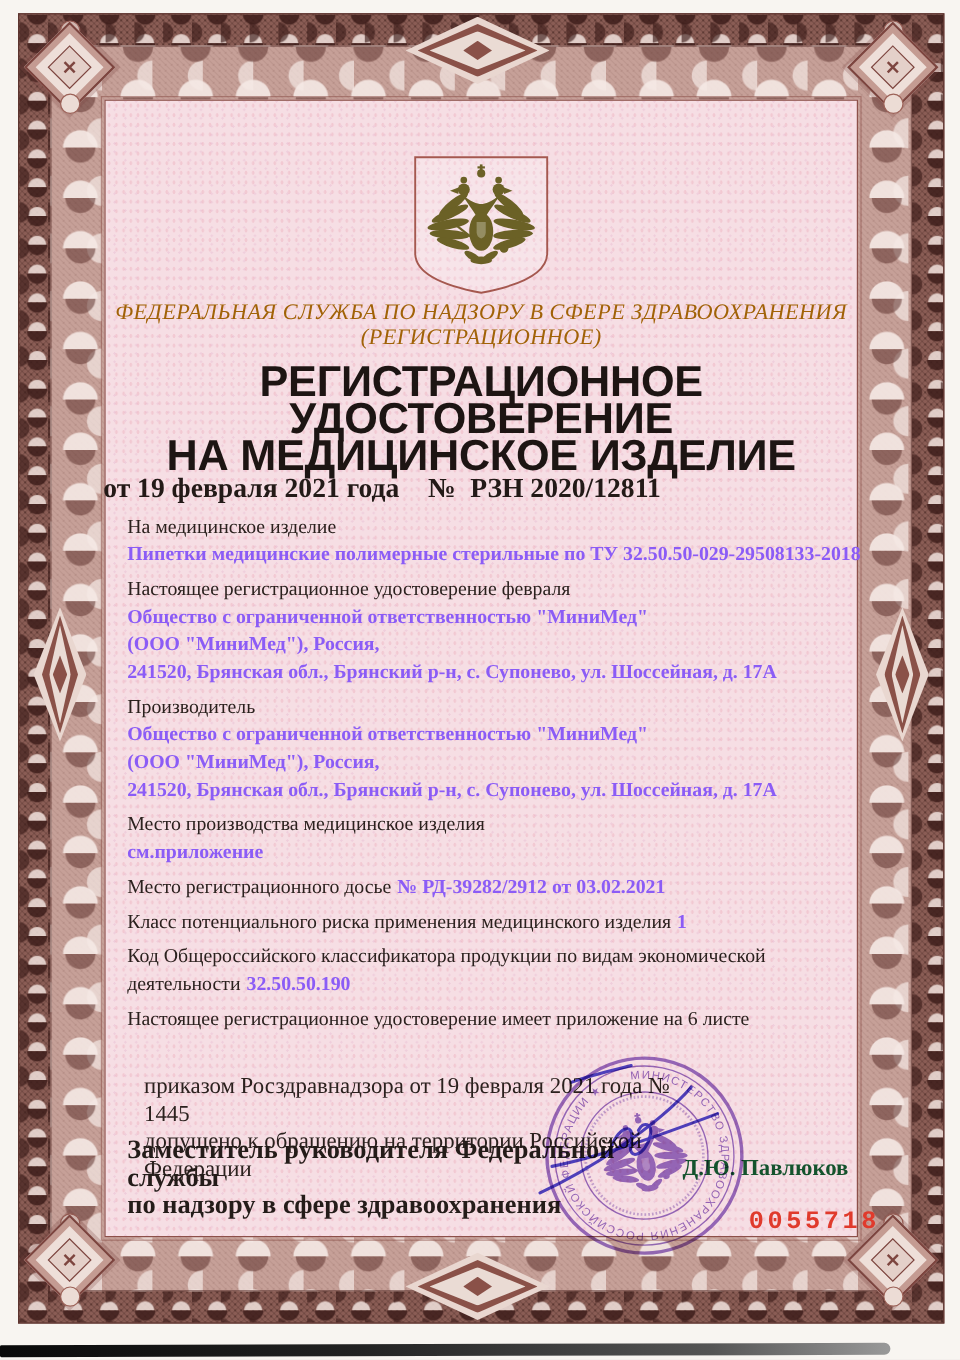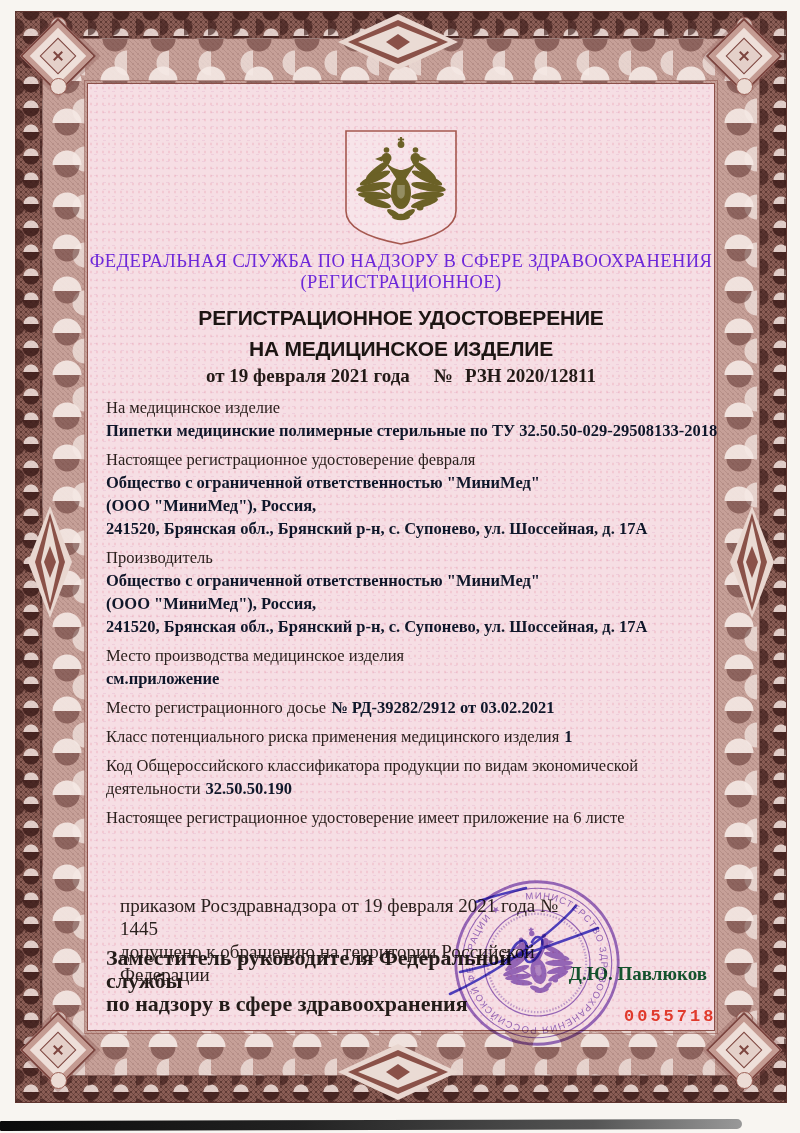--- a/index.html
+++ b/index.html
@@ -64,39 +64,39 @@
   .orn-h .o2{inset:6px 10px;background:#8a5148;clip-path:polygon(50% 0,100% 50%,50% 100%,0 50%);}
   .orn-h .o3{inset:12px 20px;background:#eadbd4;clip-path:polygon(50% 0,100% 50%,50% 100%,0 50%);}
   .orn-h .o4{inset:20px 48px;background:#8a5148;clip-path:polygon(50% 0,100% 50%,50% 100%,0 50%);}
   .orn-h.tc{left:338px;top:14px;} .orn-h.bc{left:338px;top:1044px;}
 
   
   .content{position:absolute;left:86px;top:81px;width:630px;color:var(--ink,#2b211e);}
   .arms{display:block;margin:46px auto 0;}
   .arms .shield{fill:rgba(255,255,255,.18);stroke:var(--eagle-outline,#a5584f);stroke-width:1.6;}
   .eagle-gold{fill:var(--eagle-olive,#6b6126);}
-  .agency{margin-top:4px;text-align:center;font-size:18.5px;line-height:21px;letter-spacing:.4px;color:#6d28d9;}
+  .agency{margin-top:4px;text-align:center;font-size:18.5px;line-height:21px;letter-spacing:.4px;color:#a16207;font-style:italic;}
   .cert-title{margin-top:9px;text-align:center;font-family:"Liberation Sans",sans-serif;font-weight:bold;
-    font-size:21px;line-height:31px;color:#1d1513;letter-spacing:-0.2px;}
-  .dateline{text-align:center;font-size:19px;line-height:24px;font-weight:bold;color:#231a17;}
+    font-size:36px;line-height:31px;color:#1d1513;letter-spacing:-0.2px;}
+  .dateline{font-size:23px;line-height:24px;font-weight:bold;color:#231a17;}
   .dateline .numsign{margin-left:24px;} .dateline .numval{margin-left:12px;}
 
   .bodytext{margin:8px 20px 0;font-size:16.5px;line-height:23px;}
   .p{margin:6px 0 0;}
-  .b{font-weight:bold;color:#0f172a;}
+  .b{font-weight:bold;color:#8b5cf6;}
   .nowrap{white-space:nowrap;}
   .p-okpd{max-width:565px;font-family:Liberation Serif, serif;}
   .gapL{margin-left:5px;}
 
   
   .order-block{position:absolute;left:120px;top:894px;width:480px;font-size:19px;line-height:23px;color:var(--ink,#2b211e);}
   .official-block{position:absolute;left:106px;top:946px;width:420px;font-size:22px;line-height:23px;font-weight:bold;color:#241c19;}
   .official-name{position:absolute;right:93px;top:963px;font-size:19px;font-weight:bold;color:#14532d;margin-left:28px;}
   .serial{position:absolute;left:624px;top:1007px;font-family:"Liberation Mono",monospace;font-weight:700;
-    font-size:17px;letter-spacing:3px;color:var(--serial-red,#e03a2c);}
+    font-size:21px;letter-spacing:3px;color:var(--serial-red,#e03a2c);}
 
   .stamp{position:absolute;left:452px;top:878px;width:170px;height:170px;opacity:.82;
     mix-blend-mode:multiply;transform:rotate(-10deg);}
   .stampink circle{stroke:var(--stamp-purple,#8455c0);fill:none;}
   .ringtext{fill:var(--stamp-purple,#8455c0);font-family:"Liberation Sans",sans-serif;font-size:10px;letter-spacing:1.2px;}
   .stamp-eagle{fill:var(--stamp-purple,#8455c0);}
 
   .signature{position:absolute;left:430px;top:876px;width:190px;height:130px;mix-blend-mode:multiply;}
   .signature path{stroke:var(--signature-blue,#4238cd);stroke-width:2.6;fill:none;stroke-linecap:round;opacity:.92;}
 

